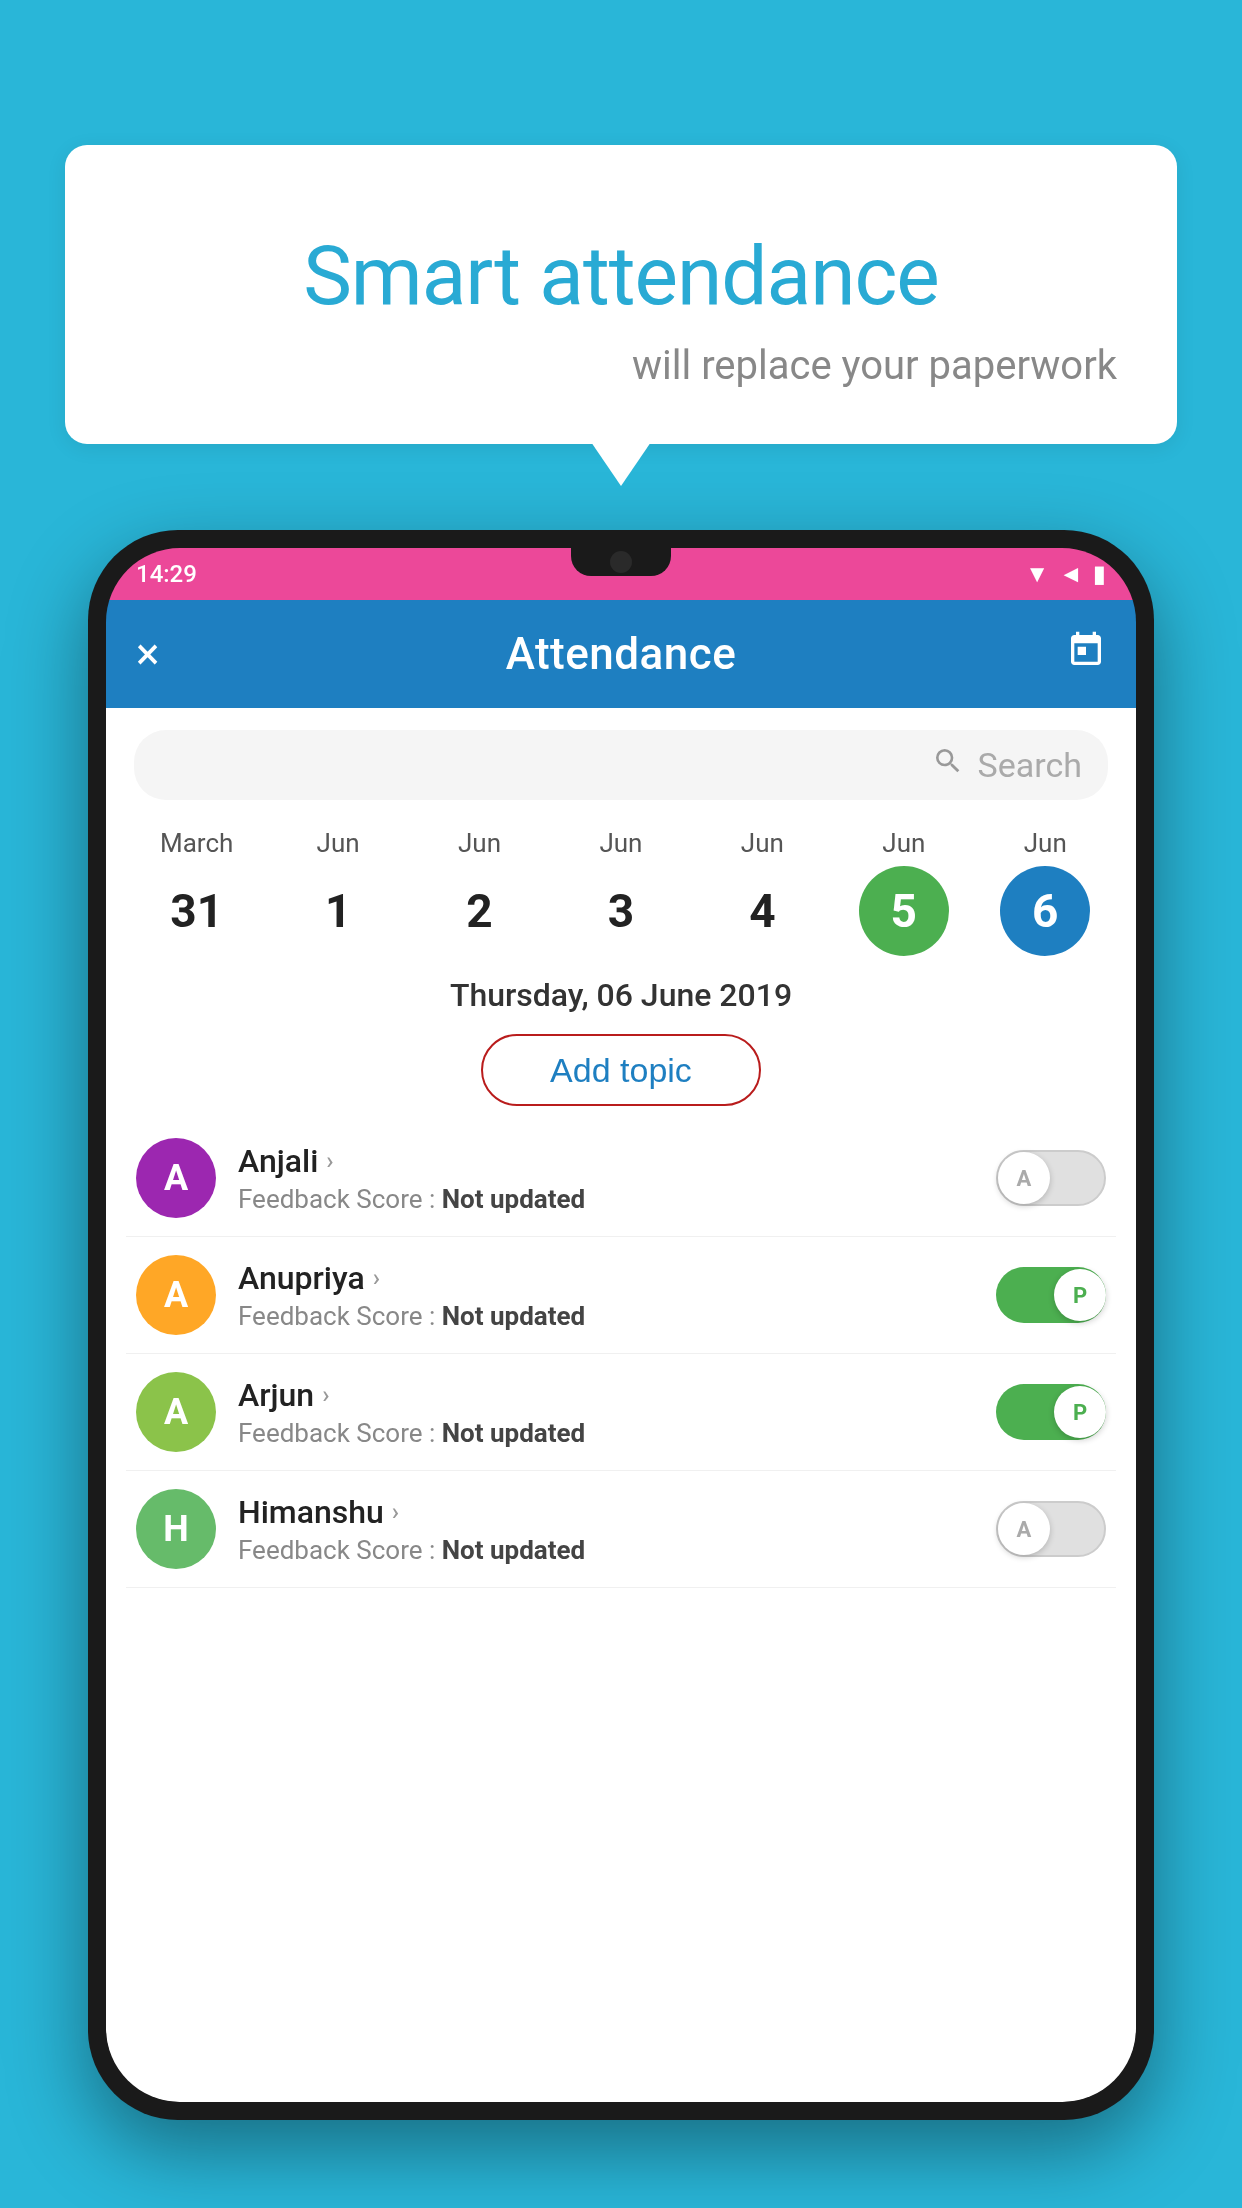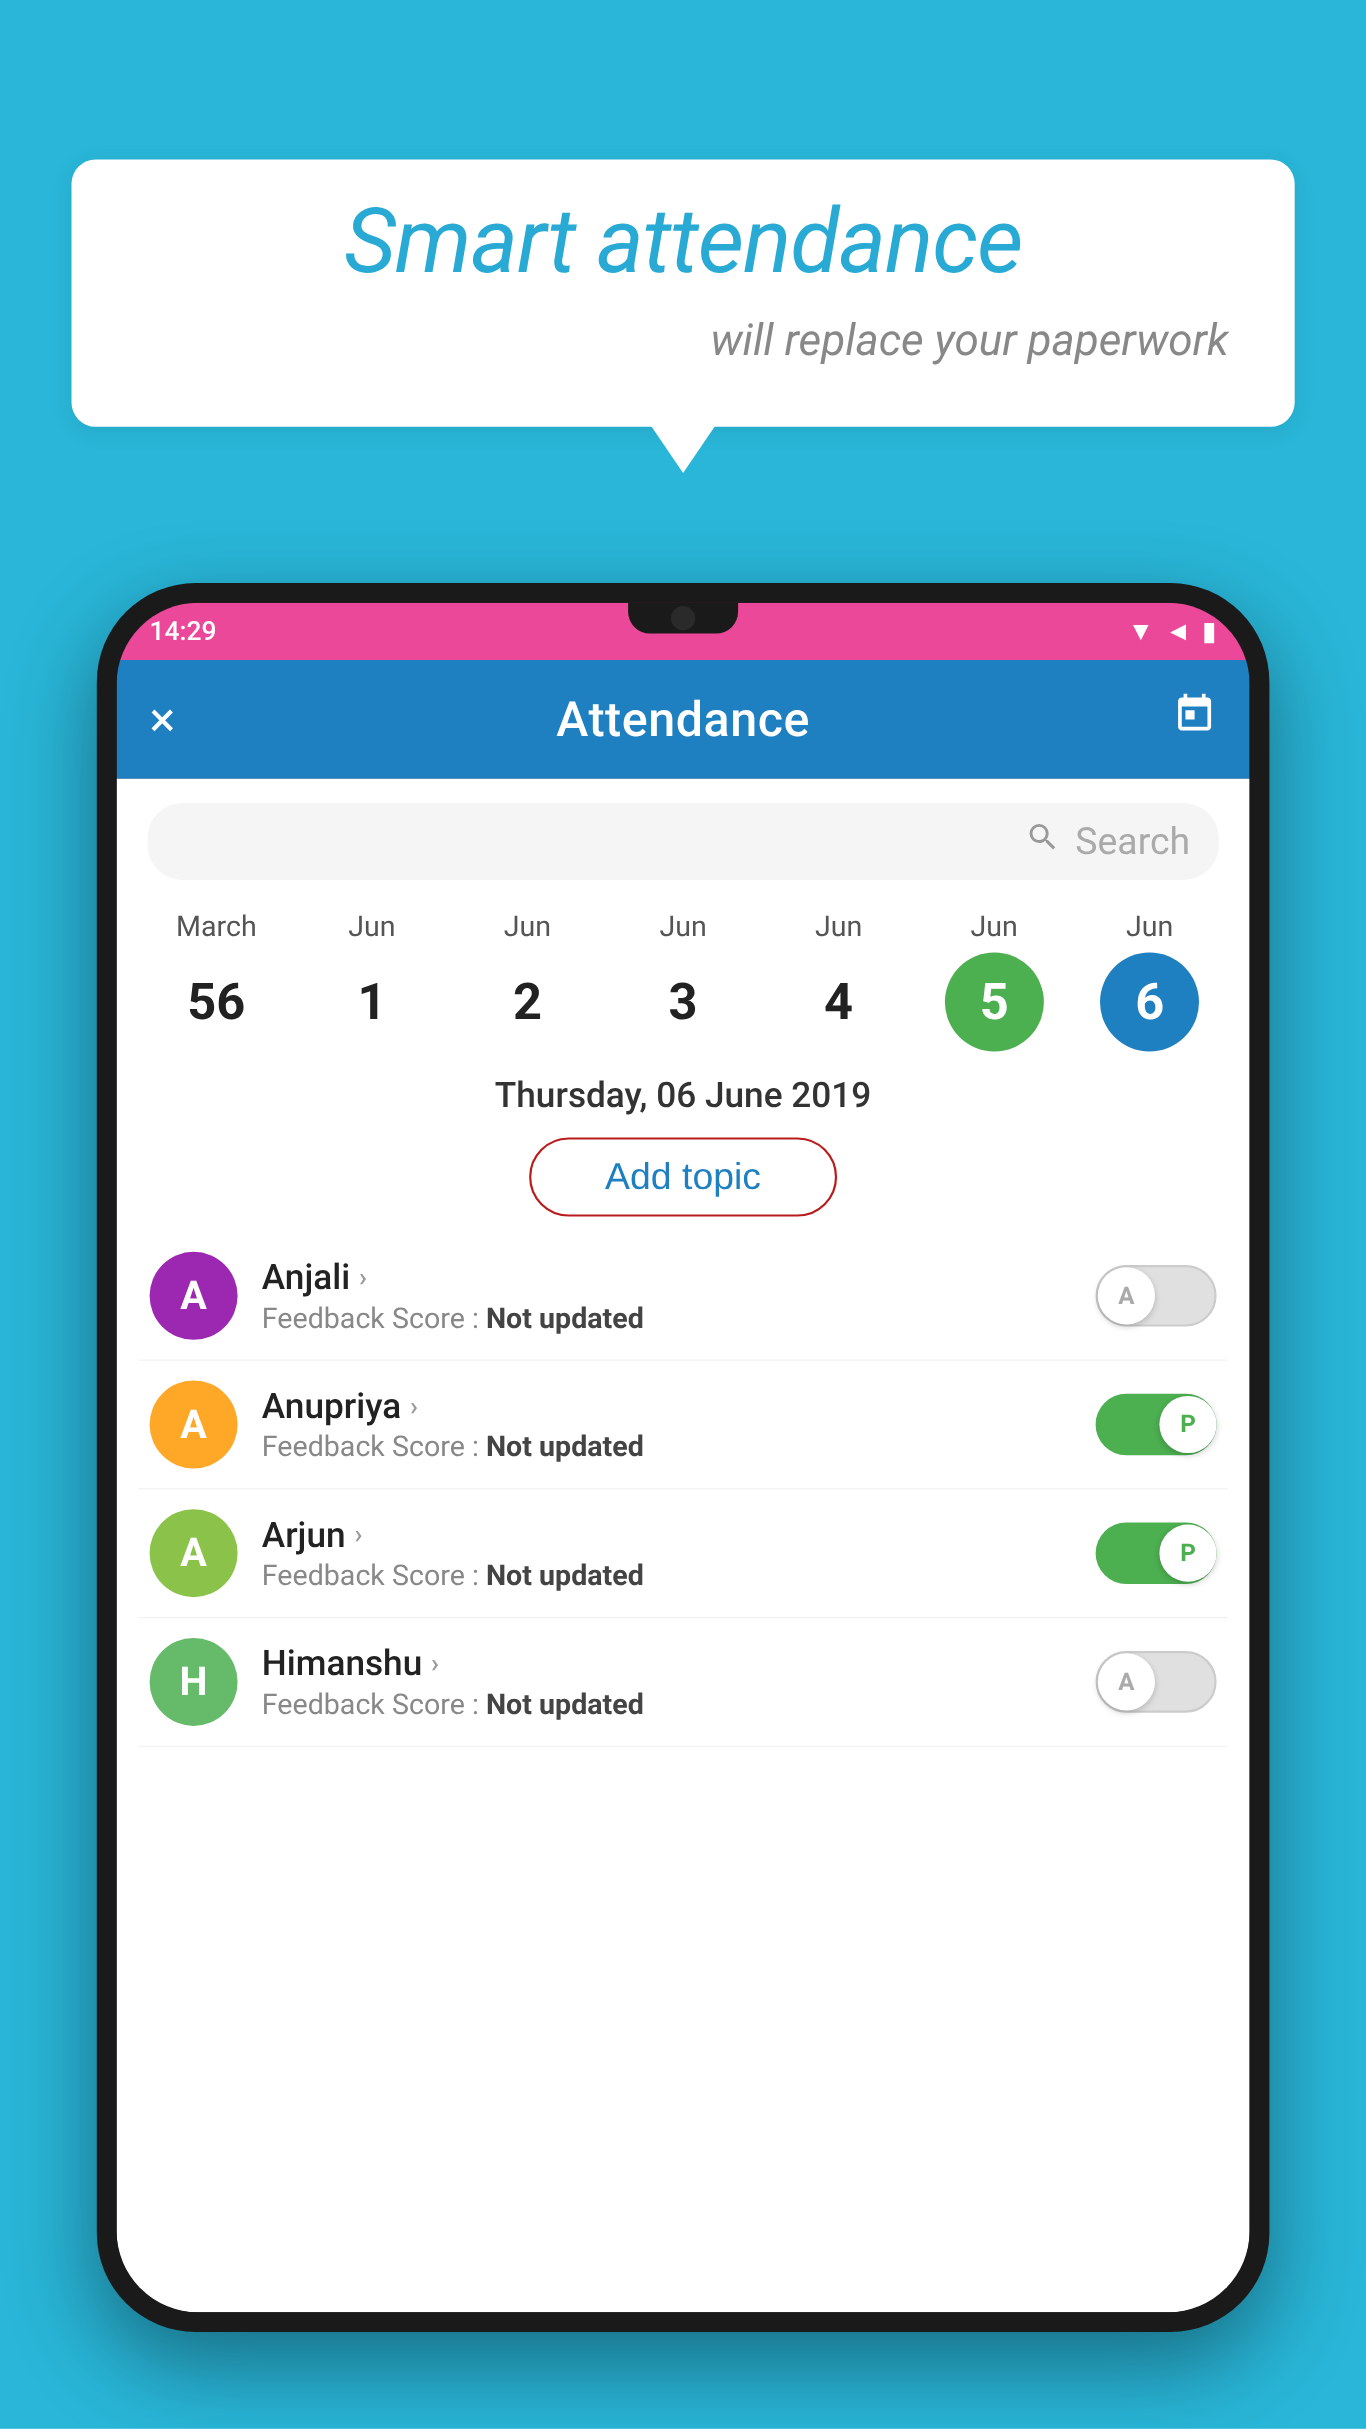--- a/index.html
+++ b/index.html
@@ -17,25 +17,24 @@
     .speech-bubble-container {
       position: absolute;
       top: 145px;
       left: 65px;
       right: 65px;
     }
 
     .speech-bubble {
       background: white;
       border-radius: 22px;
-      padding: 27px 60px 55px 60px;
+      padding: 83px 60px 55px 60px;
       text-align: center;
       box-shadow: 0 4px 20px rgba(0,0,0,0.08);
       position: relative;
-      font-style: italic;
     }
 
     .speech-bubble::after {
       content: '';
       position: absolute;
       bottom: -42px;
       left: 50%;
       transform: translateX(-50%);
       width: 0;
       height: 0;
@@ -414,21 +413,21 @@
             <svg width="32" height="32" viewBox="0 0 24 24" fill="#999">
               <path d="M15.5 14h-.79l-.28-.27A6.47 6.47 0 0 0 16 9.5 6.5 6.5 0 1 0 9.5 16c1.61 0 3.09-.59 4.23-1.57l.27.28v.79l5 4.99L20.49 19l-4.99-5zm-6 0C7.01 14 5 11.99 5 9.5S7.01 5 9.5 5 14 7.01 14 9.5 11.99 14 9.5 14z"></path>
             </svg>
           </span>
           <span class="search-text">Search</span>
         </div>
 
         <div class="calendar-row" id="calendar-row">
             <div class="date-cell">
       <span class="date-month">March</span>
-      <span class="date-num ">56</span>
+      <span class="date-num ">31</span>
     </div>
             <div class="date-cell">
       <span class="date-month">Jun</span>
       <span class="date-num ">1</span>
     </div>
             <div class="date-cell">
       <span class="date-month">Jun</span>
       <span class="date-num ">2</span>
     </div>
             <div class="date-cell">

